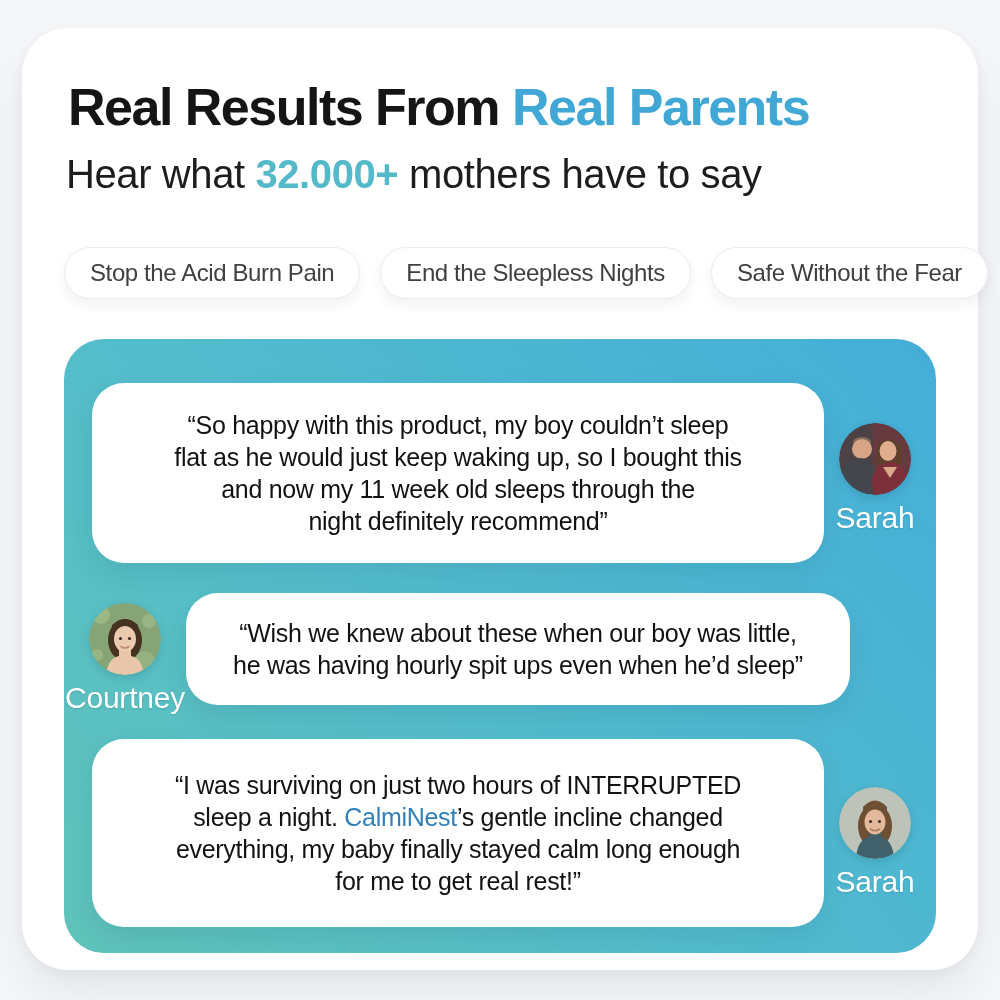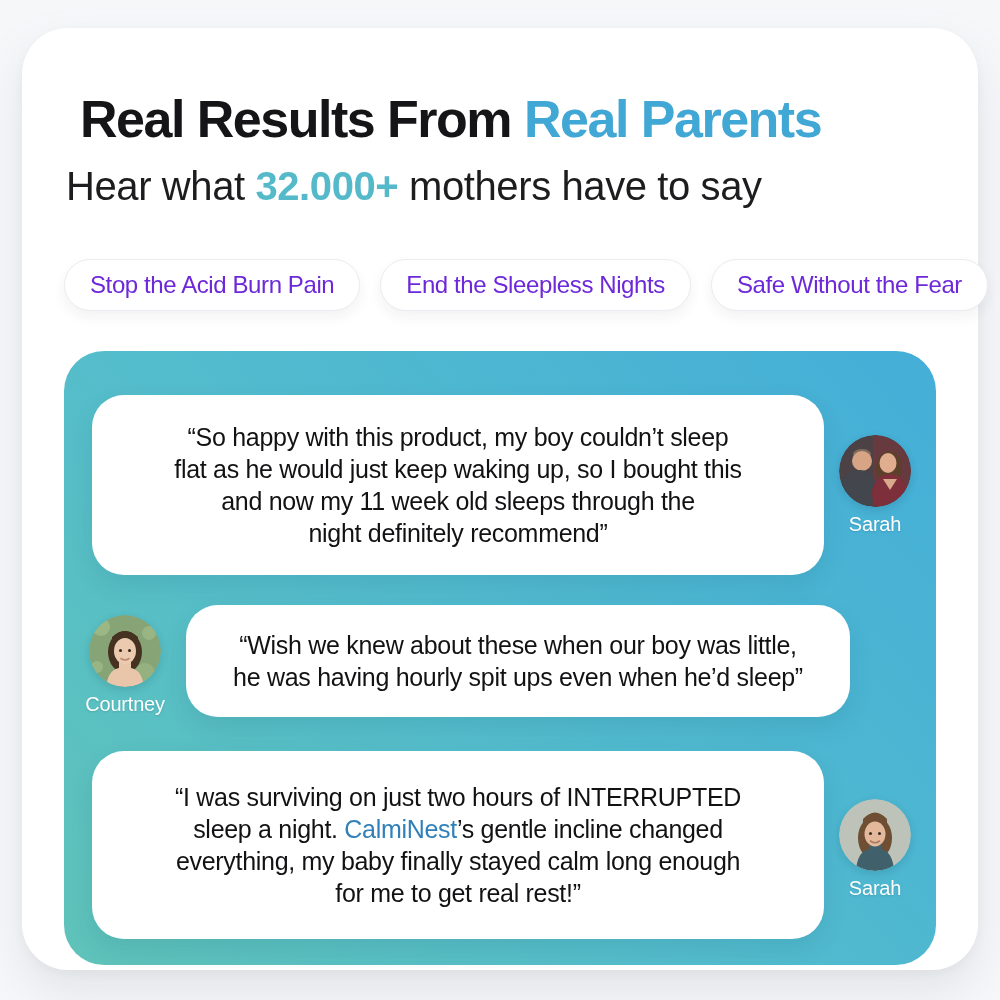--- a/index.html
+++ b/index.html
@@ -14,21 +14,21 @@
   .card{
     position:absolute;
     left:22px; top:28px; width:956px; height:942px;
     background:#ffffff;
     border-radius:46px;
     box-shadow:0 22px 45px rgba(140,150,160,.18), 0 4px 12px rgba(0,0,0,.04);
     padding:46px 42px 0 42px;
     box-sizing:border-box;
   }
   .title{
-    margin:16px;
+    margin:4px;
     font-size:52px;
     font-weight:700;
     letter-spacing:-1.5px;
     color:#151517;
     white-space:nowrap;
     line-height:1.12;
   }
   .title .accent-blue{color:var(--accent-blue,#41a7d4);}
   .subtitle{
     margin:16px 0 0 2px;
@@ -44,21 +44,21 @@
   }
   .pill{
     font-family:inherit;
     background:#ffffff;
     border:1px solid #ececf0;
     border-radius:26px;
     box-shadow:0 6px 14px rgba(30,40,60,.06);
     padding:11px 25px;
     font-size:24px;
     letter-spacing:-0.4px;
-    color:#6d28d9;
+    color:#404040;
     white-space:nowrap;
     cursor:pointer;
   }
   .panel{
     position:relative;
     margin-top:40px;
     height:614px;
     border-radius:40px;
     background:linear-gradient(48deg, var(--g1,#5fc3b9) 0%, var(--g2,#53bccd) 45%, var(--g3,#44aed8) 100%);
   }
@@ -98,21 +98,21 @@
   .avatar{
     width:72px;height:72px;
     border-radius:50%;
     overflow:hidden;
     display:block;
     box-shadow:0 3px 8px rgba(0,40,60,.15);
   }
   .avatar svg{display:block;width:72px;height:72px;}
   .avatar-name{
     margin-top:6px;
-    font-size:20px;
+    font-size:30px;
     color:#ffffff;
     letter-spacing:-0.2px;
     text-shadow:0 1px 2px rgba(0,50,70,.18);
   }
 </style>
 </head>
 <body style="--accent-blue: #41a7d4; --accent-teal: #54b9c9; --brand-blue: #3180b8; --g1: #5fc3b9; --g2: #53bccd; --g3: #44aed8;">
 
 <div class="card">
 

